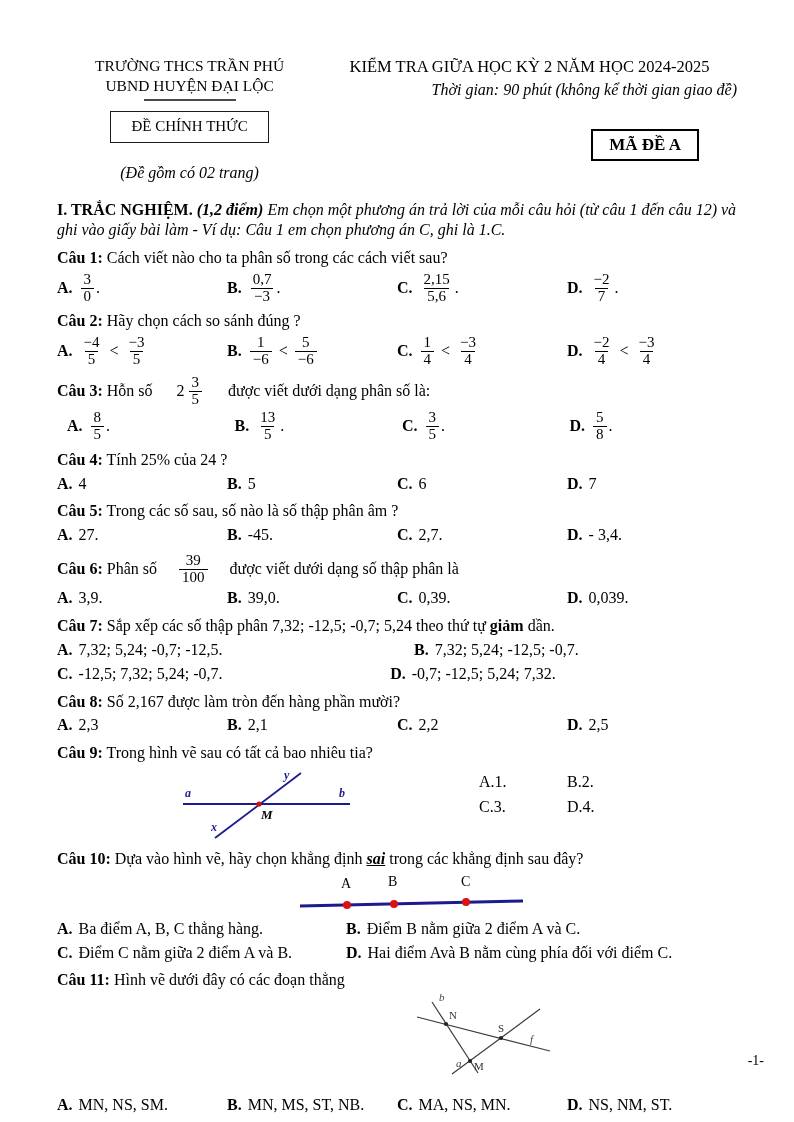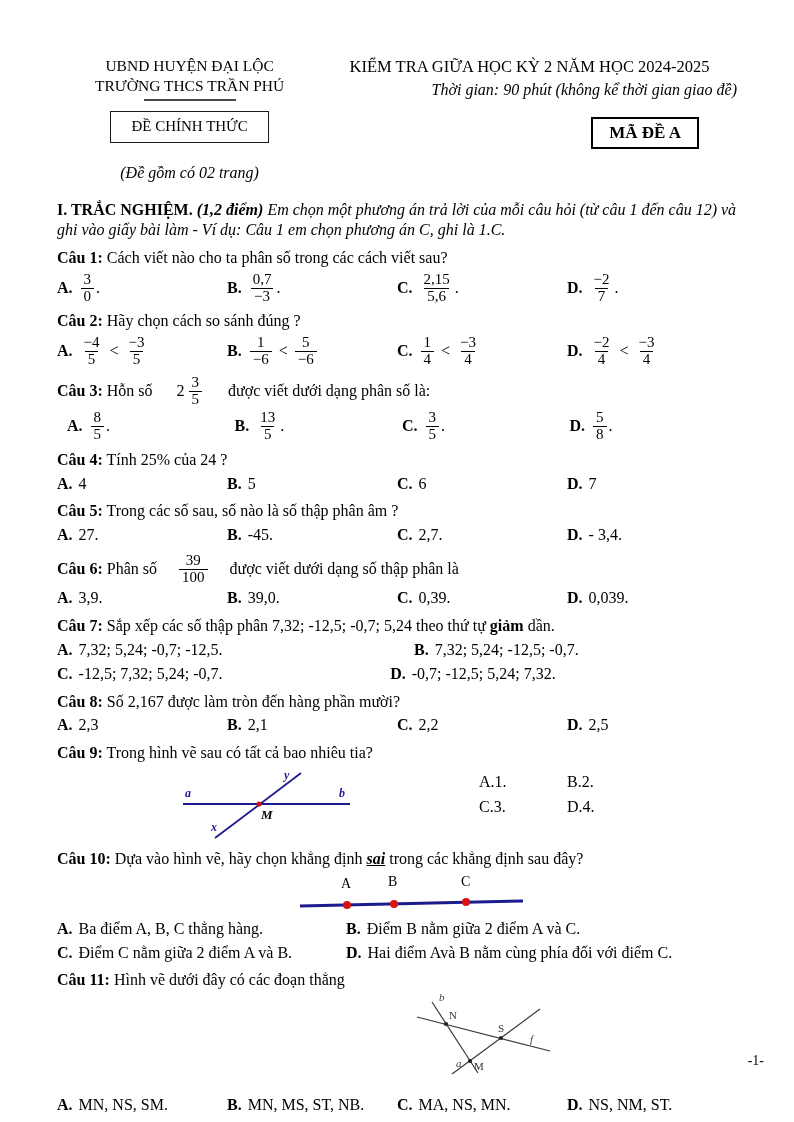--- a/index.html
+++ b/index.html
@@ -16,21 +16,21 @@
   .hdr-left { width:39%; text-align:center; }
   .hdr-right { width:61%; text-align:center; }
   .org-line { font-size:15.5px; }
   .org-underline { width:92px; border-bottom:2px solid #4a4a4a; margin:3px auto 10px auto; }
   .official-box { display:inline-block; border:1.5px solid #1a1a1a; padding:5px 20px; font-size:15px; }
   .pages-note { margin-top:20px; font-style:italic; }
   .exam-line1 { font-size:16.5px; }
   .exam-line2 { margin-top:3px; }
   .exam-line3 { margin-top:3px; font-style:italic;text-align:right; }
   .code-box-wrap { text-align:right; padding-right:38px; margin-top:16px; }
-  .code-box { display:inline-block; border:2px solid #000; font-weight:bold; font-size:17px; padding:3px 16px; }
+  .code-box { display:inline-block; border:2px solid #000; font-weight:bold; font-size:17px; padding:3px 16px;margin-top:12px; }
 
   
   .intro { margin-top:16px; }
   .b { font-weight:bold; }
   .i { font-style:italic; }
   .bi { font-weight:bold; font-style:italic; }
   .sai { font-weight:bold; font-style:italic; text-decoration:underline; }
 
   
   .q { margin-top:7px; }
@@ -67,22 +67,22 @@
 
   .footer-page { position:absolute; right:30px; top:1052px; font-size:14px; }
 </style>
 </head>
 <body>
 
 <div class="page">
 
   <div class="hdr">
     <div class="hdr-left">
+      <div class="org-line">TRƯỜNG THCS TRẦN PHÚ</div>
       <div class="org-line">UBND HUYỆN ĐẠI LỘC</div>
-      <div class="org-line">TRƯỜNG THCS TRẦN PHÚ</div>
       <div class="org-underline"></div>
       <div><span class="official-box">ĐỀ CHÍNH THỨC</span></div>
       <div class="pages-note">(Đề gồm có 02 trang)</div>
     </div>
     <div class="hdr-right">
       <div class="exam-line1">KIỂM TRA GIỮA HỌC KỲ 2 NĂM HỌC 2024-2025</div>
       <div class="exam-line3">Thời gian: 90 phút (không kể thời gian giao đề)</div>
       <div class="code-box-wrap">
         <span class="code-box">MÃ ĐỀ A</span>
       </div>

